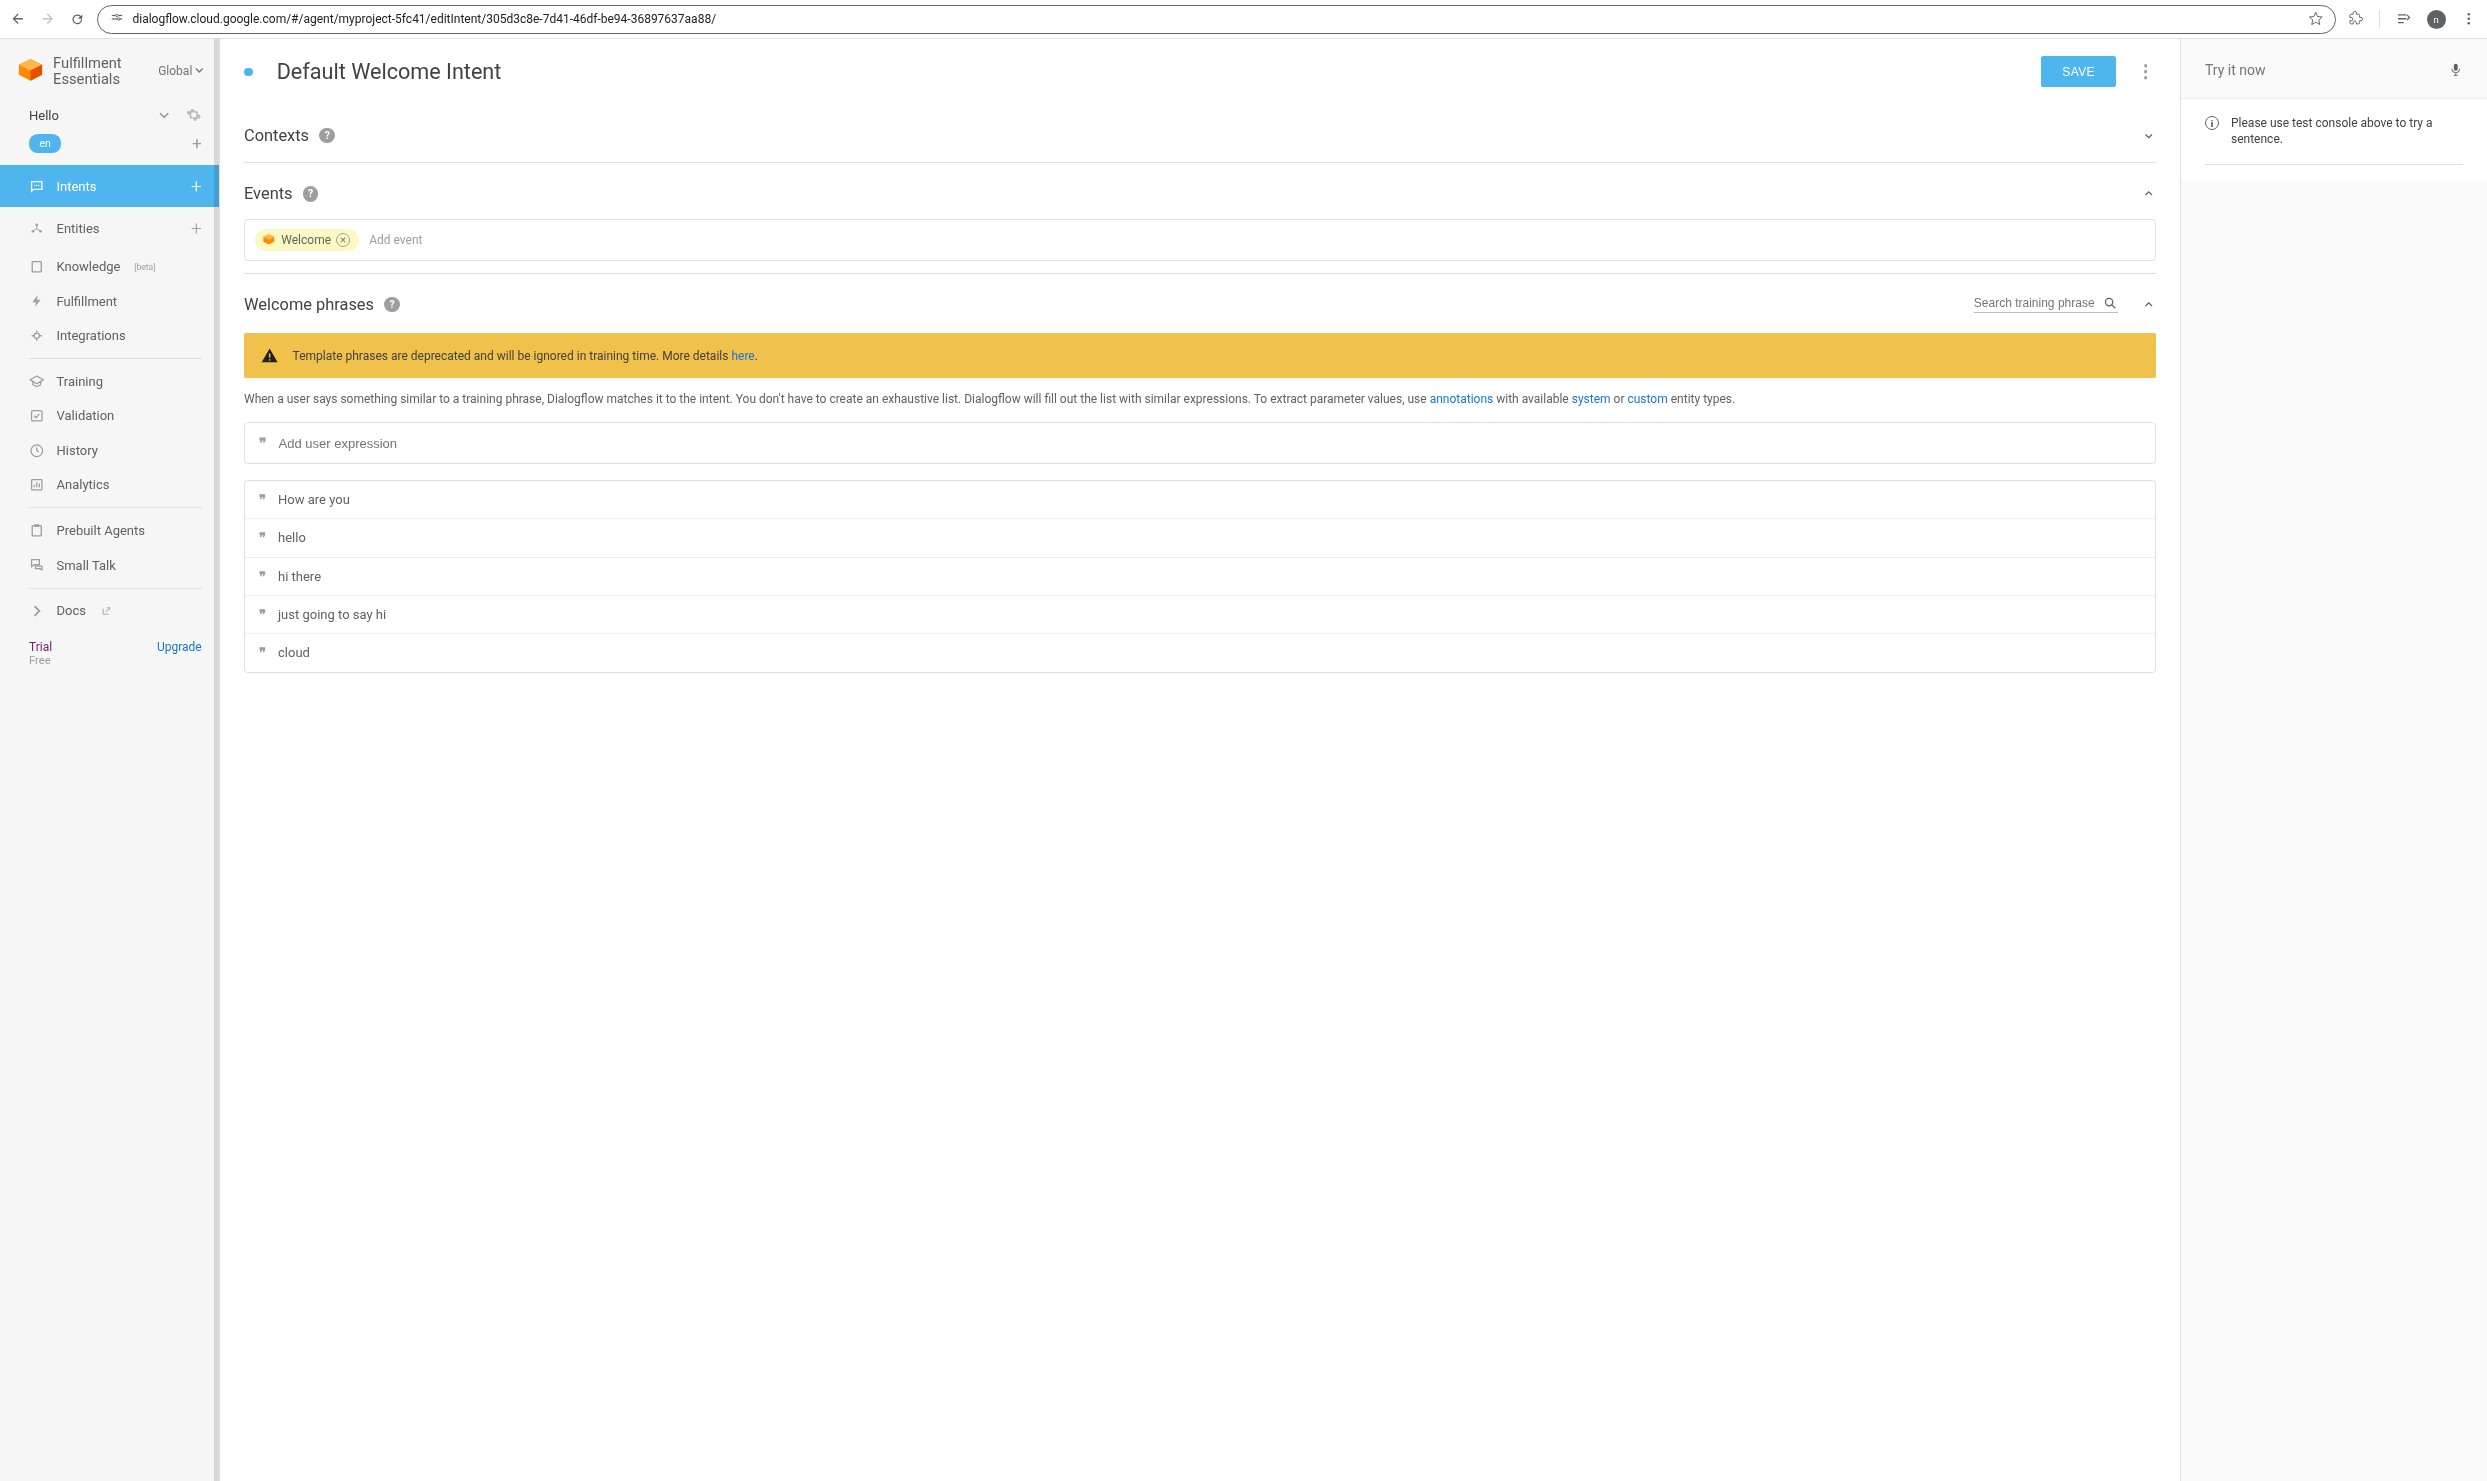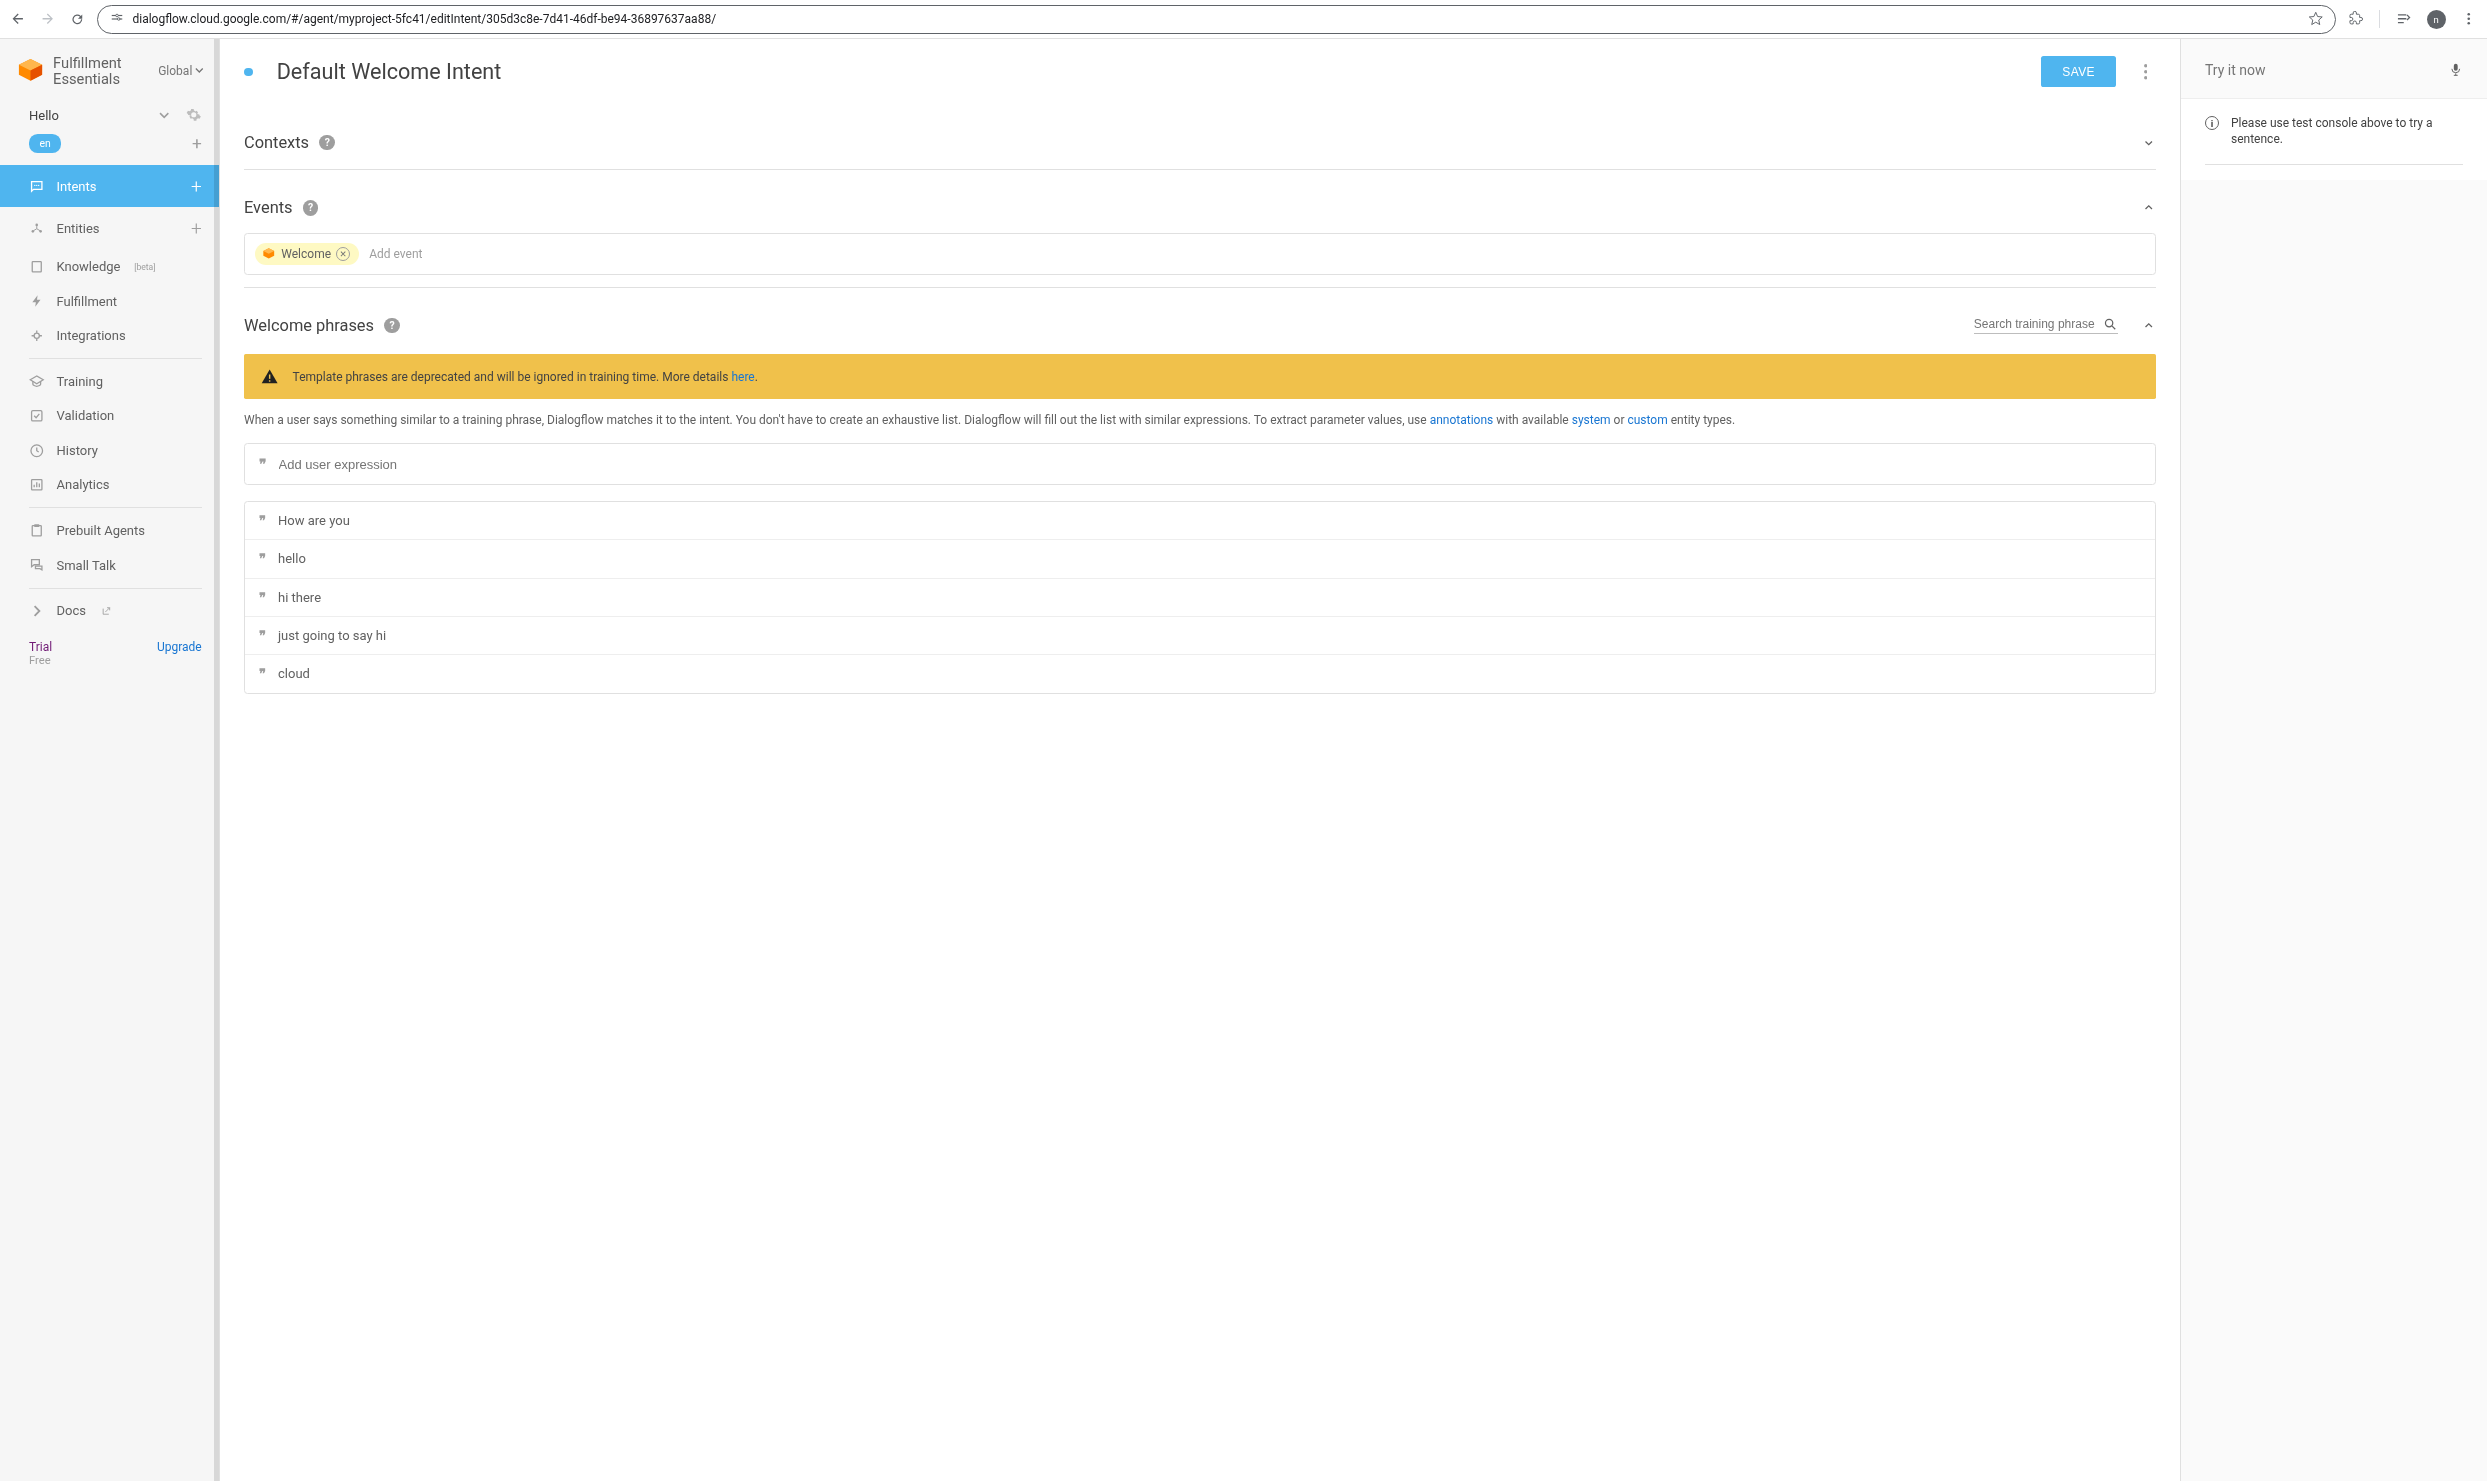--- a/index.html
+++ b/index.html
@@ -48,21 +48,21 @@
 .upgrade-link { color: #1976d2; font-size: 12px; }
 
 .main { flex: 1; display: flex; }
 .editor { flex: 1; border-right: 0.9px solid #e0e0e0; overflow-y: auto; }
 .editor-header { display: flex; align-items: center; padding: 17.3px 33px 17.3px 24px; gap: 15.5px; }
 .blue-dot { width: 8.6px; height: 8.6px; border-radius: 50%; background: #4fb5ef; }
 .intent-title { font-size: 21.6px; color: #424242; font-weight: 400; flex: 1; margin-left: 8.6px; }
 .save-btn { background: #4fb5ef; color: #fff; border: none; padding: 8.6px 21px; font-size: 12px; font-weight: 500; border-radius: 2.6px; letter-spacing: 0.4px; cursor: pointer; }
 .kebab { color: #9e9e9e; font-size: 17.3px; margin-left: 12px; cursor: pointer; }
 
-.section { margin: 11px 24px; padding: 12px 0; border-bottom: 0.9px solid #e0e0e0; }
+.section { margin: 4px 24px; padding: 12px 0; border-bottom: 0.9px solid #e0e0e0; }
 .section-header { display: flex; align-items: center; gap: 10.4px; padding: 5.2px 0; }
 .section-title { font-size: 16.4px; color: #424242; }
 .help-icon { width: 15.5px; height: 15.5px; border-radius: 50%; background: #9e9e9e; color: #fff; font-size: 10.4px; display: flex; align-items: center; justify-content: center; font-weight: bold; }
 .chevron-right { margin-left: auto; color: #757575; cursor: pointer; }
 .search-phrase-wrap { margin-left: auto; display: flex; align-items: center; gap: 8.6px; color: #9e9e9e; font-size: 12px; border-bottom: 0.9px solid #bdbdbd; padding-bottom: 1.7px; }
 .search-phrase-wrap input { border: none; outline: none; background: transparent; font-size: 12px; width: 121px; }
 
 .events-box { border: 0.9px solid #e0e0e0; border-radius: 3.5px; padding: 8.6px 10.4px; margin-top: 10.4px; display: flex; align-items: center; gap: 10.4px; }
 .event-chip { background: #fef9c3; border-radius: 12px; padding: 3.5px 8.6px 3.5px 5.2px; display: flex; align-items: center; gap: 5.2px; font-size: 12px; color: #616161; }
 .event-chip .cube-sm { width: 15.5px; height: 15.5px; }

